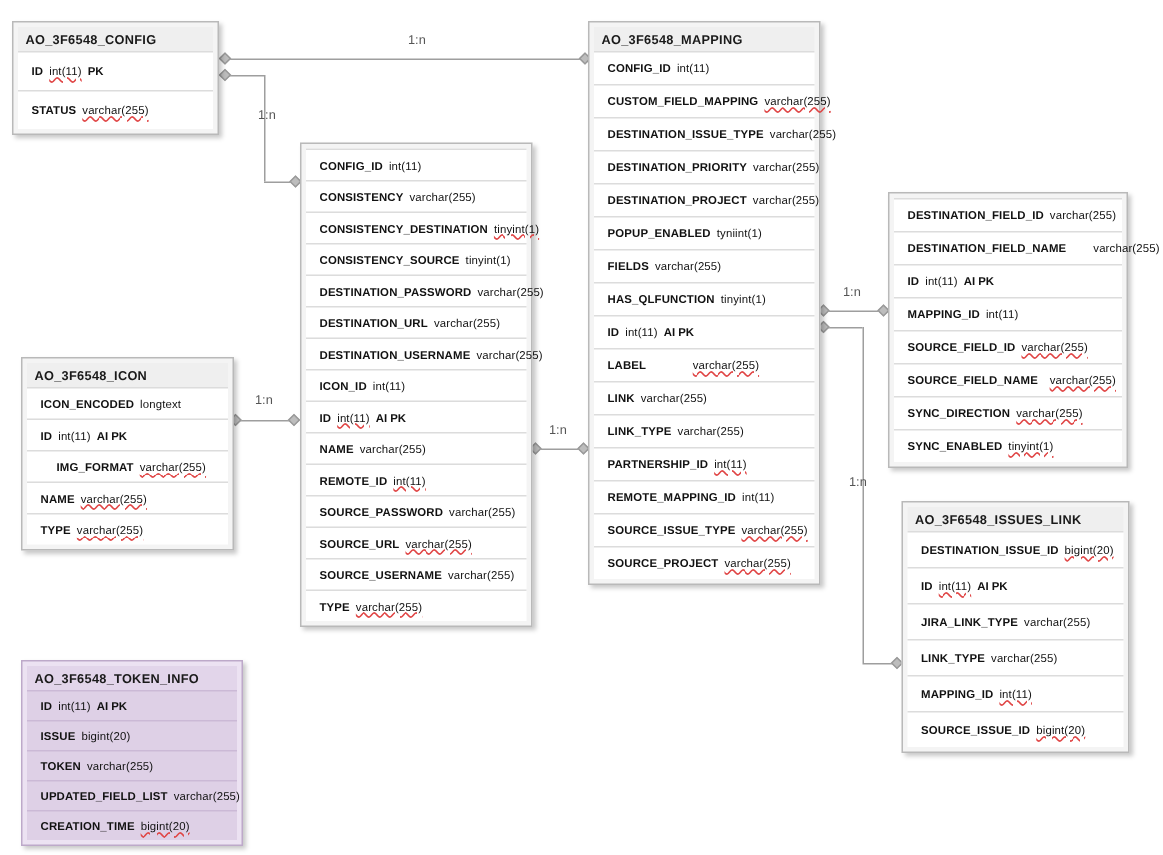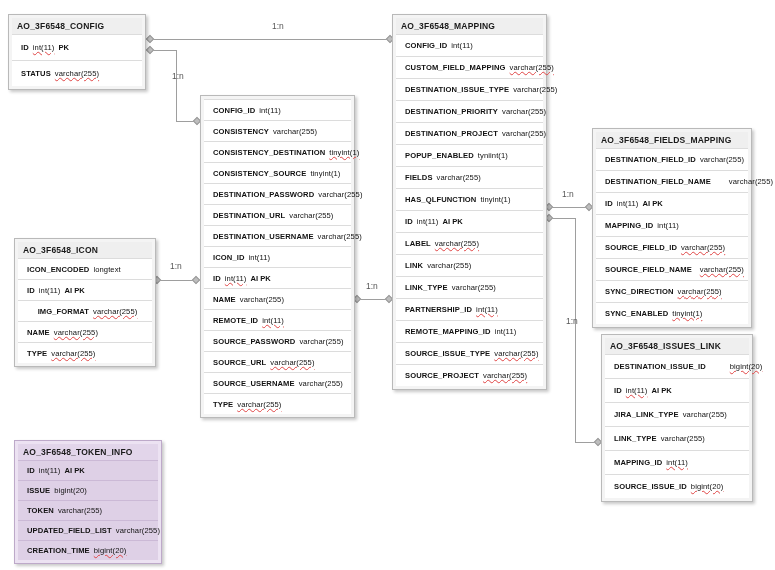--- a/index.html
+++ b/index.html
@@ -187,21 +187,21 @@
           </div>
           <div class="row" style="height: 22px;">
             <span class="col-name">HAS_QLFUNCTION</span>
             <span class="col-type">tinyint(1)</span>
           </div>
           <div class="row" style="height: 22px;">
             <span class="col-name">ID</span>
             <span class="col-type">int(11)</span>
             <span class="col-key">AI PK</span>
           </div>
-          <div class="row" style="height: 22px;">
+          <div class="row" style="height: 22px; gap: 27px;">
             <span class="col-name">LABEL</span>
             <span class="col-type sq">varchar(255)</span>
           </div>
           <div class="row" style="height: 22px;">
             <span class="col-name">LINK</span>
             <span class="col-type">varchar(255)</span>
           </div>
           <div class="row" style="height: 22px;">
             <span class="col-name">LINK_TYPE</span>
             <span class="col-type">varchar(255)</span>
@@ -309,21 +309,20 @@
             <span class="col-name">NAME</span>
             <span class="col-type sq">varchar(255)</span>
           </div>
           <div class="row" style="height: 21px;">
             <span class="col-name">TYPE</span>
             <span class="col-type sq">varchar(255)</span>
           </div>
         </div>
       </div>
       <div class="entity" style="left: 592px; top: 128px; width: 160px;">
-        <div class="entity-title">AO_3F6548_FIELDS_MAPPING</div>
         <div class="entity-rows">
           <div class="row" style="height: 22px;">
             <span class="col-name">DESTINATION_FIELD_ID</span>
             <span class="col-type">varchar(255)</span>
           </div>
           <div class="row" style="height: 22px; gap: 14px;">
             <span class="col-name">DESTINATION_FIELD_NAME</span>
             <span class="col-type">varchar(255)</span>
           </div>
           <div class="row" style="height: 22px;">
@@ -349,21 +348,21 @@
           </div>
           <div class="row" style="height: 22px;">
             <span class="col-name">SYNC_ENABLED</span>
             <span class="col-type sq">tinyint(1)</span>
           </div>
         </div>
       </div>
       <div class="entity" style="left: 601px; top: 334px; width: 152px;">
         <div class="entity-title">AO_3F6548_ISSUES_LINK</div>
         <div class="entity-rows">
-          <div class="row" style="height: 24px; gap: 20px;">
+          <div class="row" style="height: 24px;">
             <span class="col-name">DESTINATION_ISSUE_ID</span>
             <span class="col-type sq">bigint(20)</span>
           </div>
           <div class="row" style="height: 24px;">
             <span class="col-name">ID</span>
             <span class="col-type sq">int(11)</span>
             <span class="col-key">AI PK</span>
           </div>
           <div class="row" style="height: 24px;">
             <span class="col-name">JIRA_LINK_TYPE</span>

